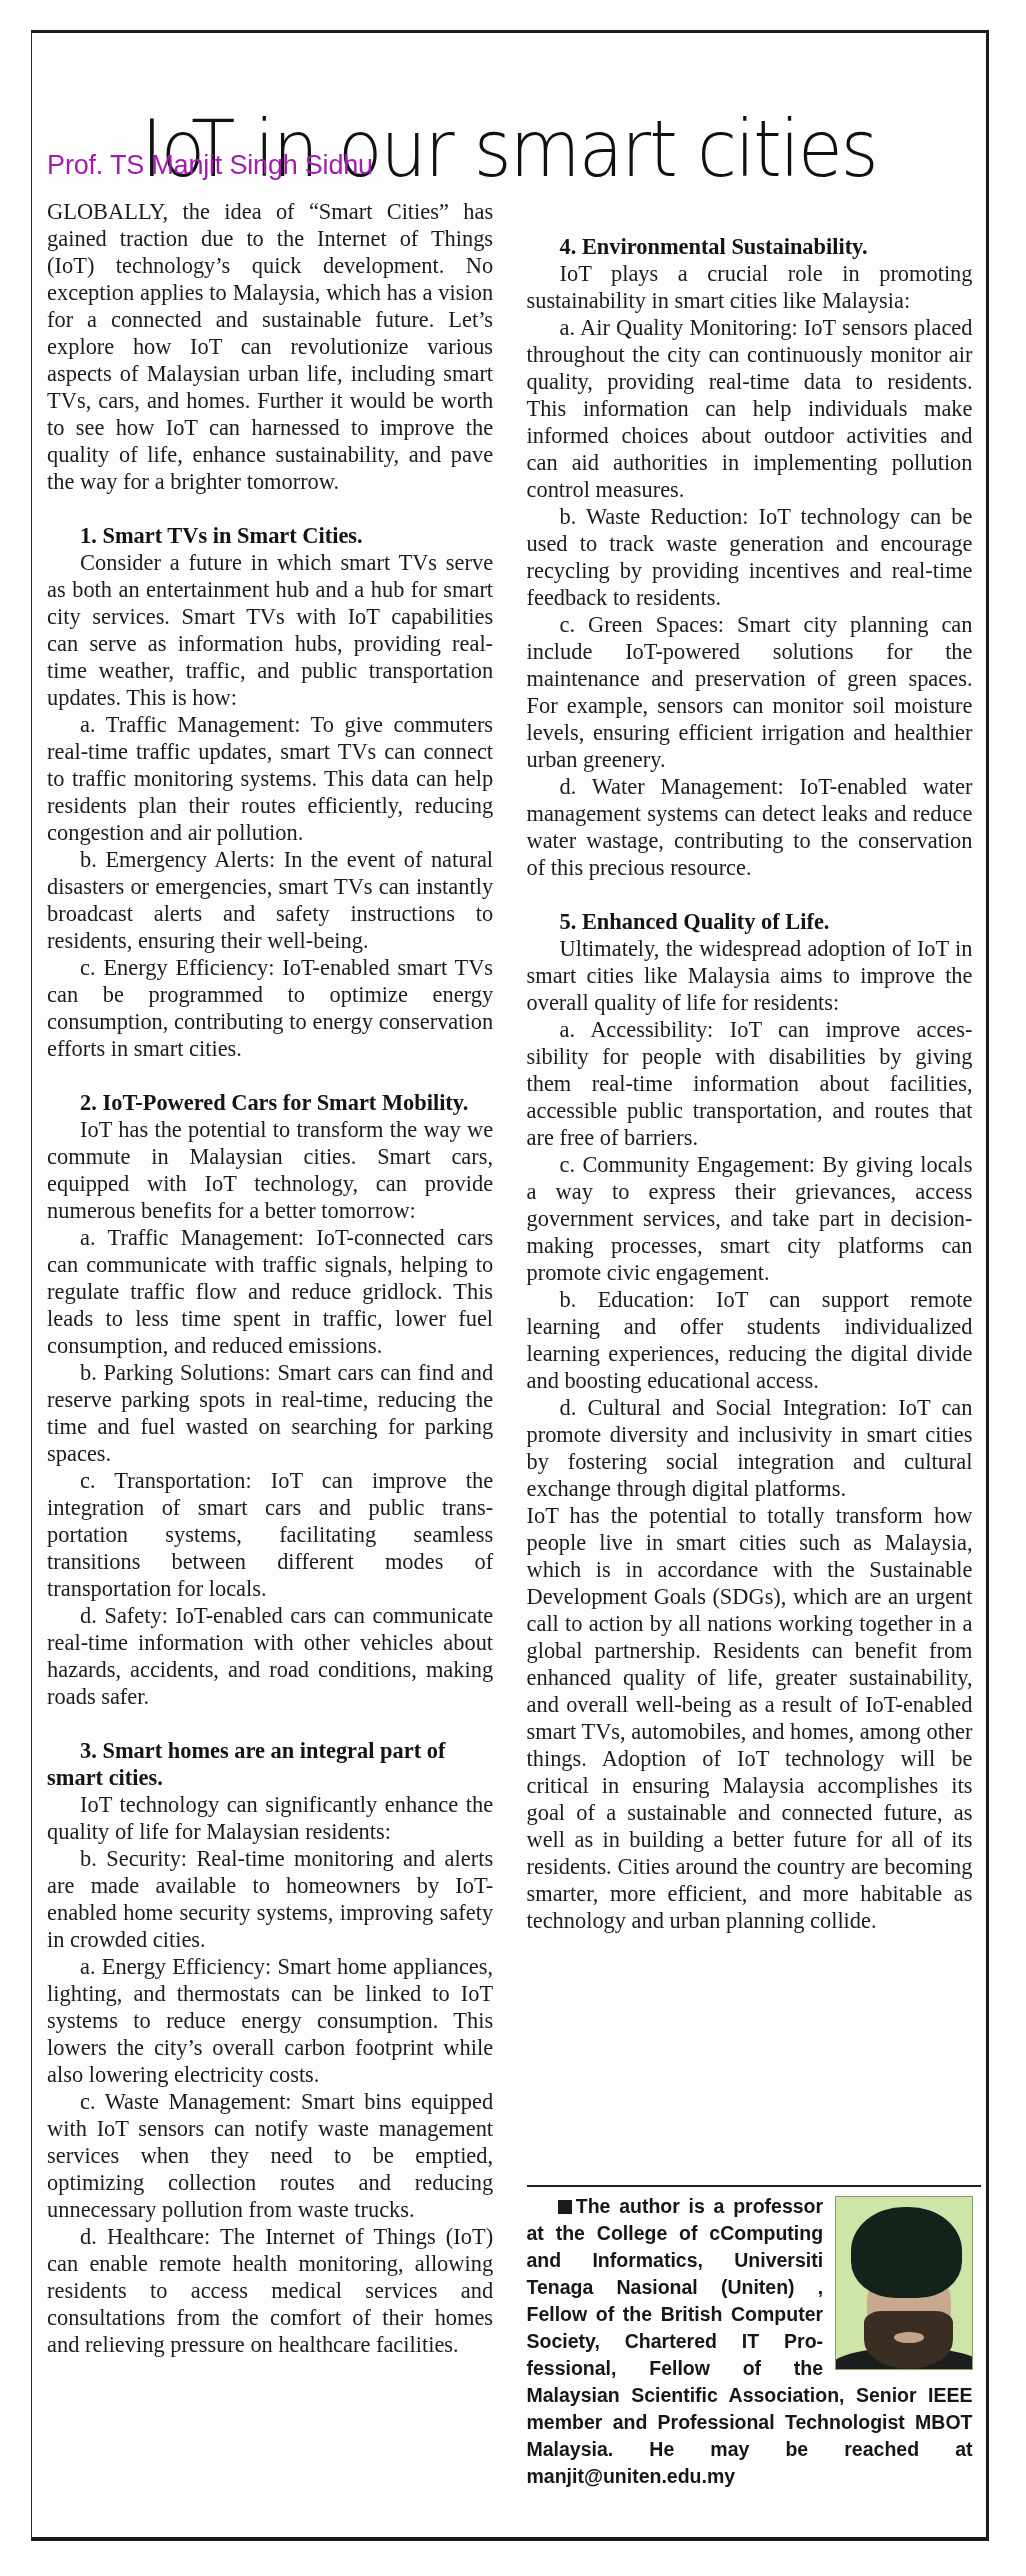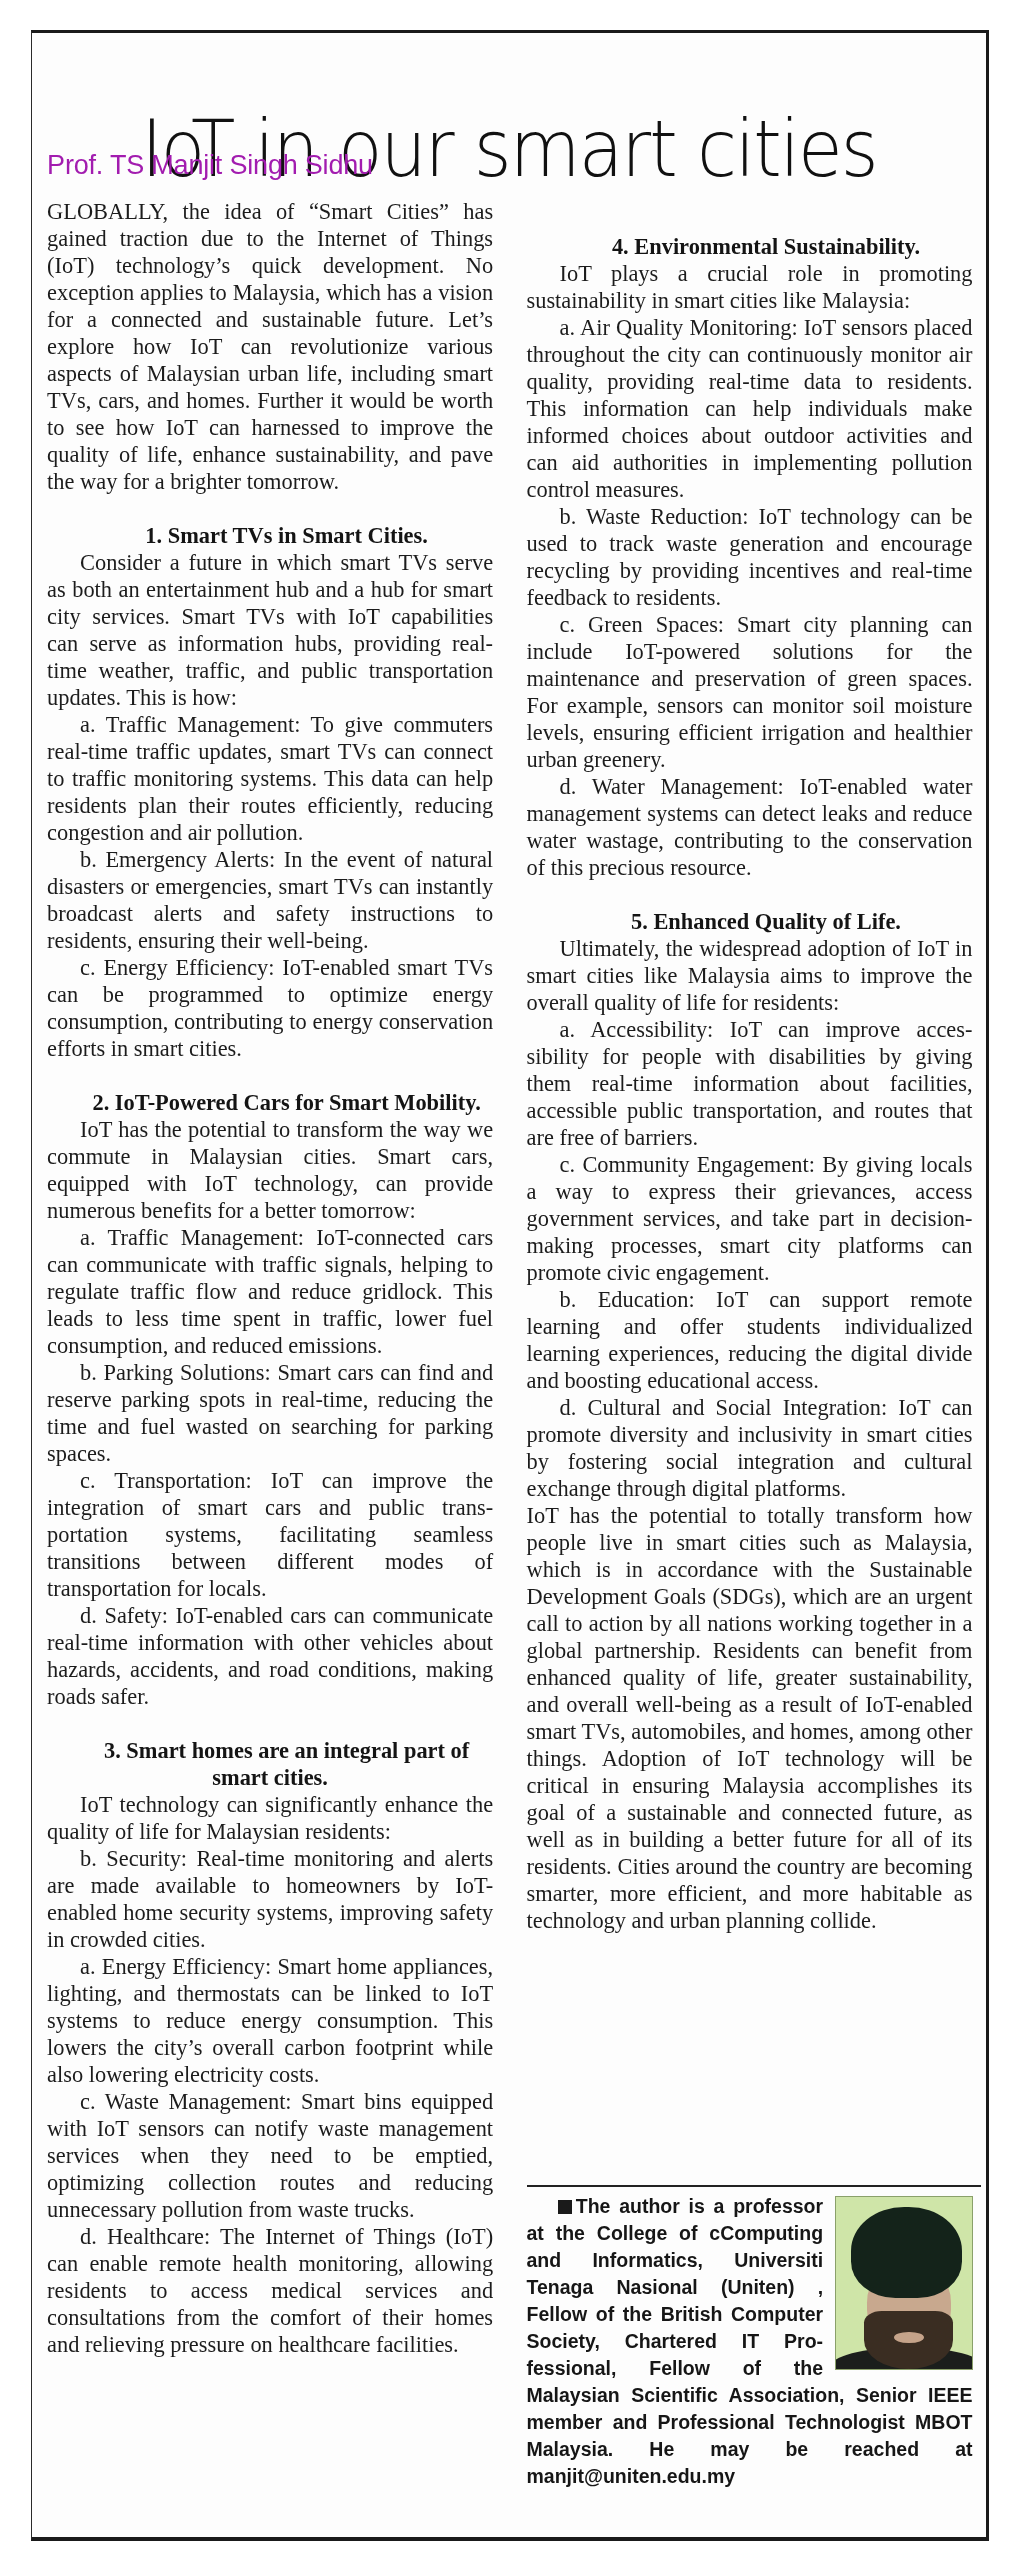--- a/index.html
+++ b/index.html
@@ -24,21 +24,21 @@
   .col {
     position: absolute; font-family: "Liberation Serif", serif; font-size: 22.4px;
     line-height: 27px; color: #1c1c1c; text-align: justify; hyphens: manual;
   }
   .col-left { left: 15.6px; top: 165px; width: 446px; }
   .col-right { left: 495px; top: 35px; width: 446px; }
   .col p { margin: 0; text-indent: 33px; }
   .col p.noindent { text-indent: 0; }
   .col h2 {
     margin: 27px 0 0 0; font-size: 22.4px; font-weight: bold; line-height: 27px;
-    text-indent: 33px; text-align: center; color: #141414;
+    text-indent: 33px; text-align: left; color: #141414;
   }
   .col h2.first { margin-top: 27px; }
   .bio-sep {
     position: absolute; left: 495px; width: 454px; top: 2152px; height: 0;
     border-top: 2.8px solid #222;
   }
   .bio {
     position: absolute; left: 495px; top: 2160px; width: 446px;
     font-family: "Liberation Sans", sans-serif; font-weight: bold; font-size: 19.5px;
     line-height: 27px; color: #161616; text-align: justify;

